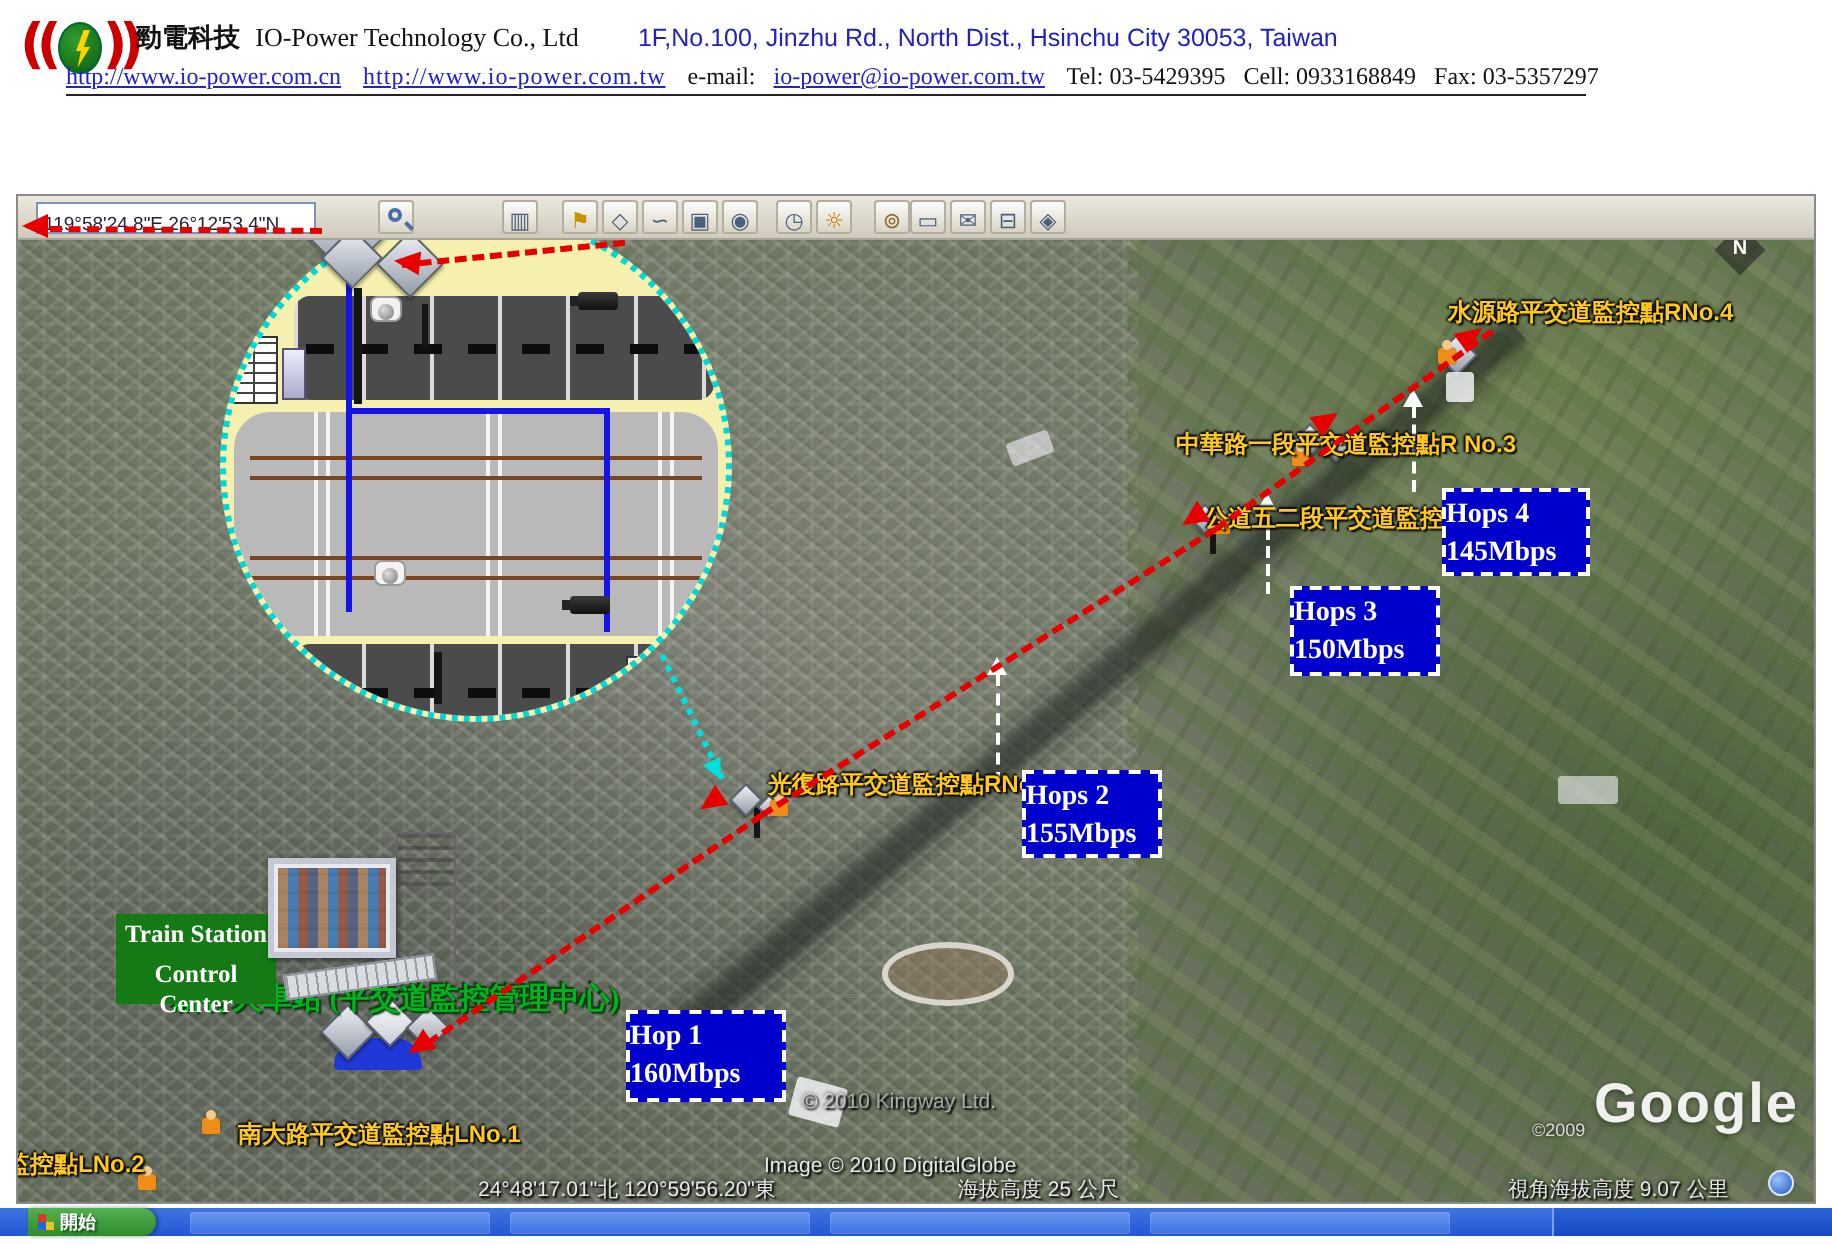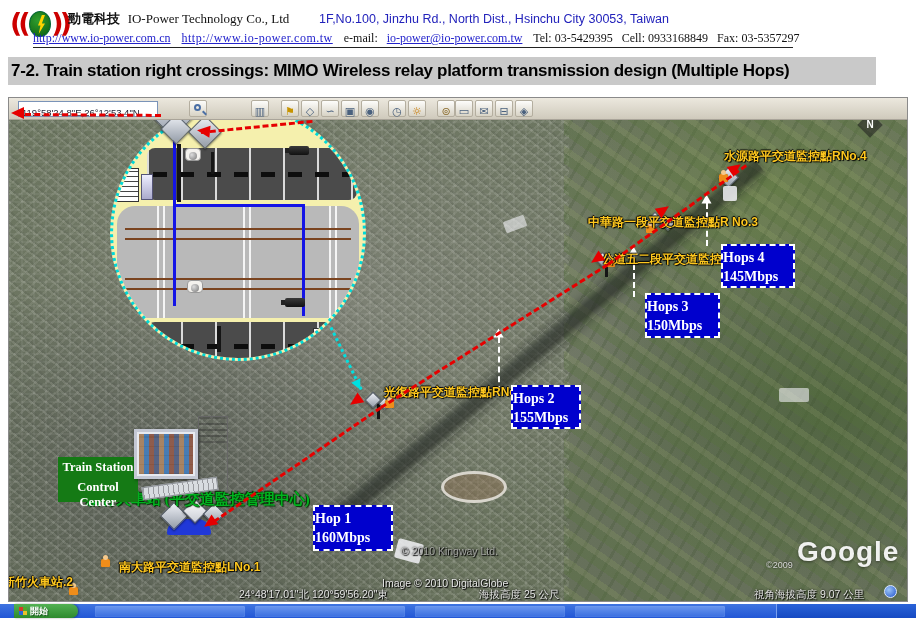--- a/index.html
+++ b/index.html
@@ -198,23 +198,20 @@
       <span class="hlink bold">http://www.io-power.com.tw</span>
       <span class="plain">e-mail:</span>
       <span class="hlink">io-power@io-power.com.tw</span>
       <span class="plain">Tel:  03-5429395</span>
       <span class="plain">Cell: 0933168849</span>
       <span class="plain">Fax: 03-5357297</span>
     </div>
     <div class="header-rule"></div>
   </div>
 
-  <div class="title-bar">
-    <span>7-2. Train station right crossings: MIMO Wireless relay platform transmission design (Multiple Hops)</span>
-  </div>
 
   <div class="map">
     <div class="sat-base"></div>
     <div class="sat-urban"></div>
     <div class="sat-fields"></div>
     <div class="corridor"></div>
     <div class="stadium"></div>
     <div class="blob" style="left:387px;top:443px;width:26px;height:20px;transform:rotate(15deg);"></div>
     <div class="blob" style="left:770px;top:290px;width:30px;height:14px;opacity:.7;"></div>
     <div class="blob" style="left:495px;top:120px;width:22px;height:12px;opacity:.7;transform:rotate(-20deg);"></div>
@@ -324,21 +321,21 @@
       <span class="l2">Control Center</span>
     </div>
     <div class="tower"></div>
     <div class="monitor">
         <div class="screen"></div>
       </div>
     <div class="keyboard"></div>
 
     <div class="glabel" style="left:77px;top:392px;">新竹火車站 (平交道監控管理中心)</div>
     <div class="ylabel" style="left:110px;top:461px;">南大路平交道監控點LNo.1</div>
-    <div class="ylabel" style="left:-6px;top:476px;">新竹火車站.2</div>
+    <div class="ylabel" style="left:-6px;top:476px;">監控點LNo.2</div>
     <div class="ylabel" style="left:375px;top:286px;">光復路平交道監控點RNo.1</div>
     <div class="ylabel" style="left:593px;top:153px;">公道五二段平交道監控點RNo.2</div>
     <div class="ylabel" style="left:579px;top:116px;">中華路一段平交道監控點R No.3</div>
     <div class="ylabel" style="left:715px;top:50px;">水源路平交道監控點RNo.4</div>
 
     <div class="hopbox" style="left:304px;top:407px;width:80px;height:46px;">
       <span>Hop 1</span>
       <span class="l2">160Mbps</span>
     </div>
     <div class="hopbox" style="left:502px;top:287px;width:70px;height:44px;">

